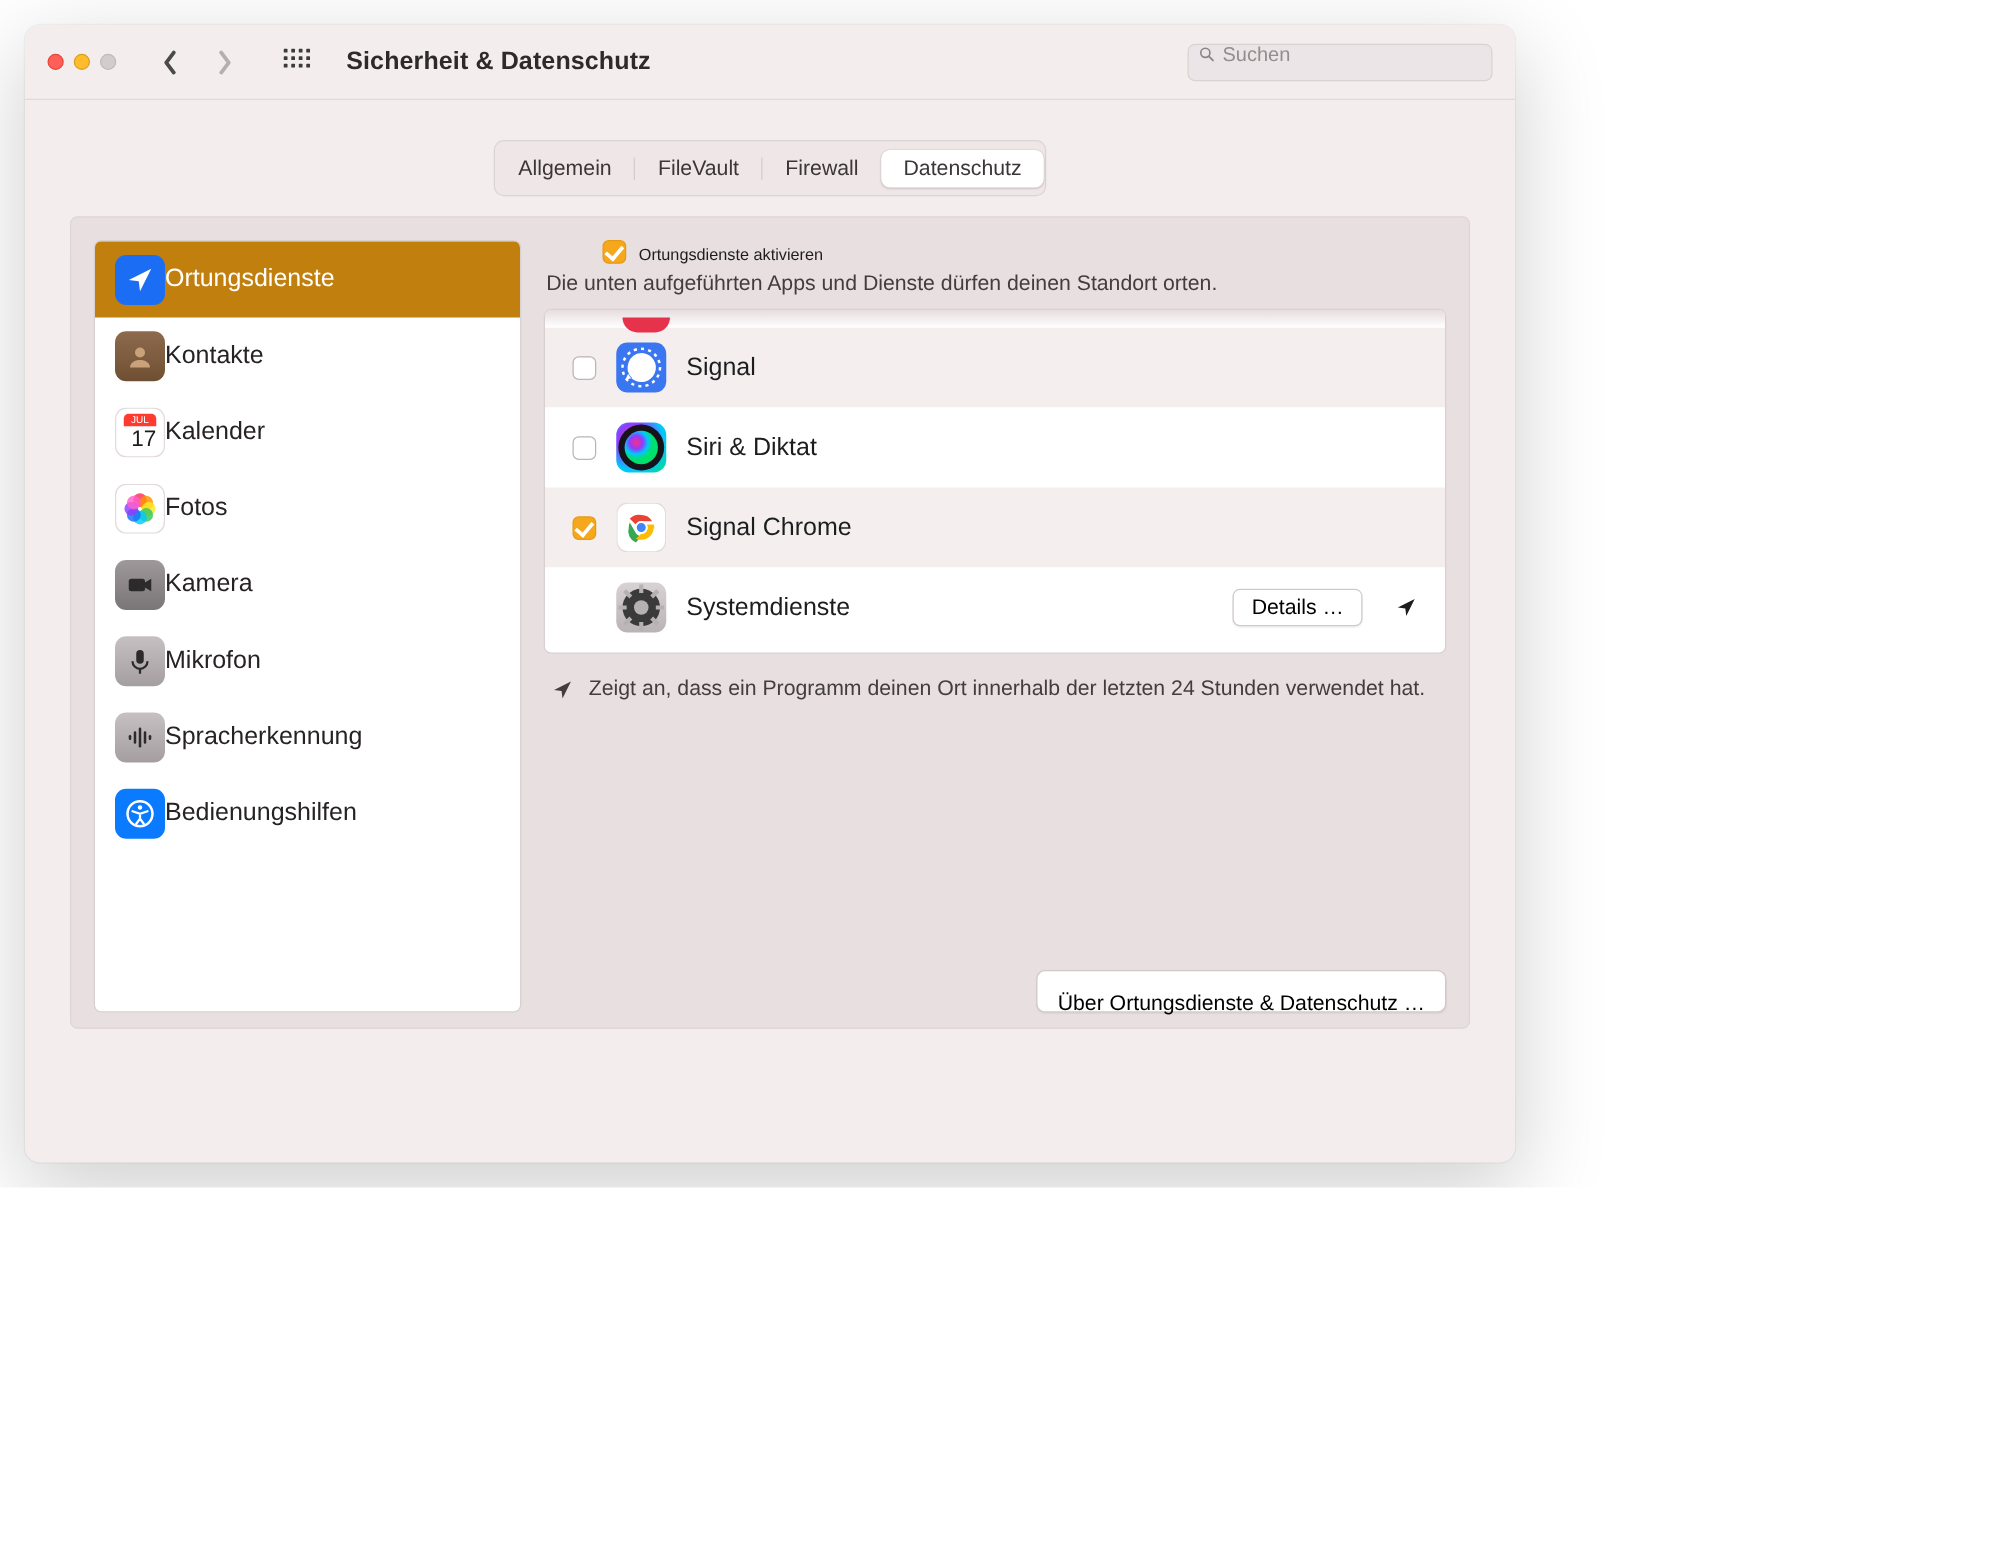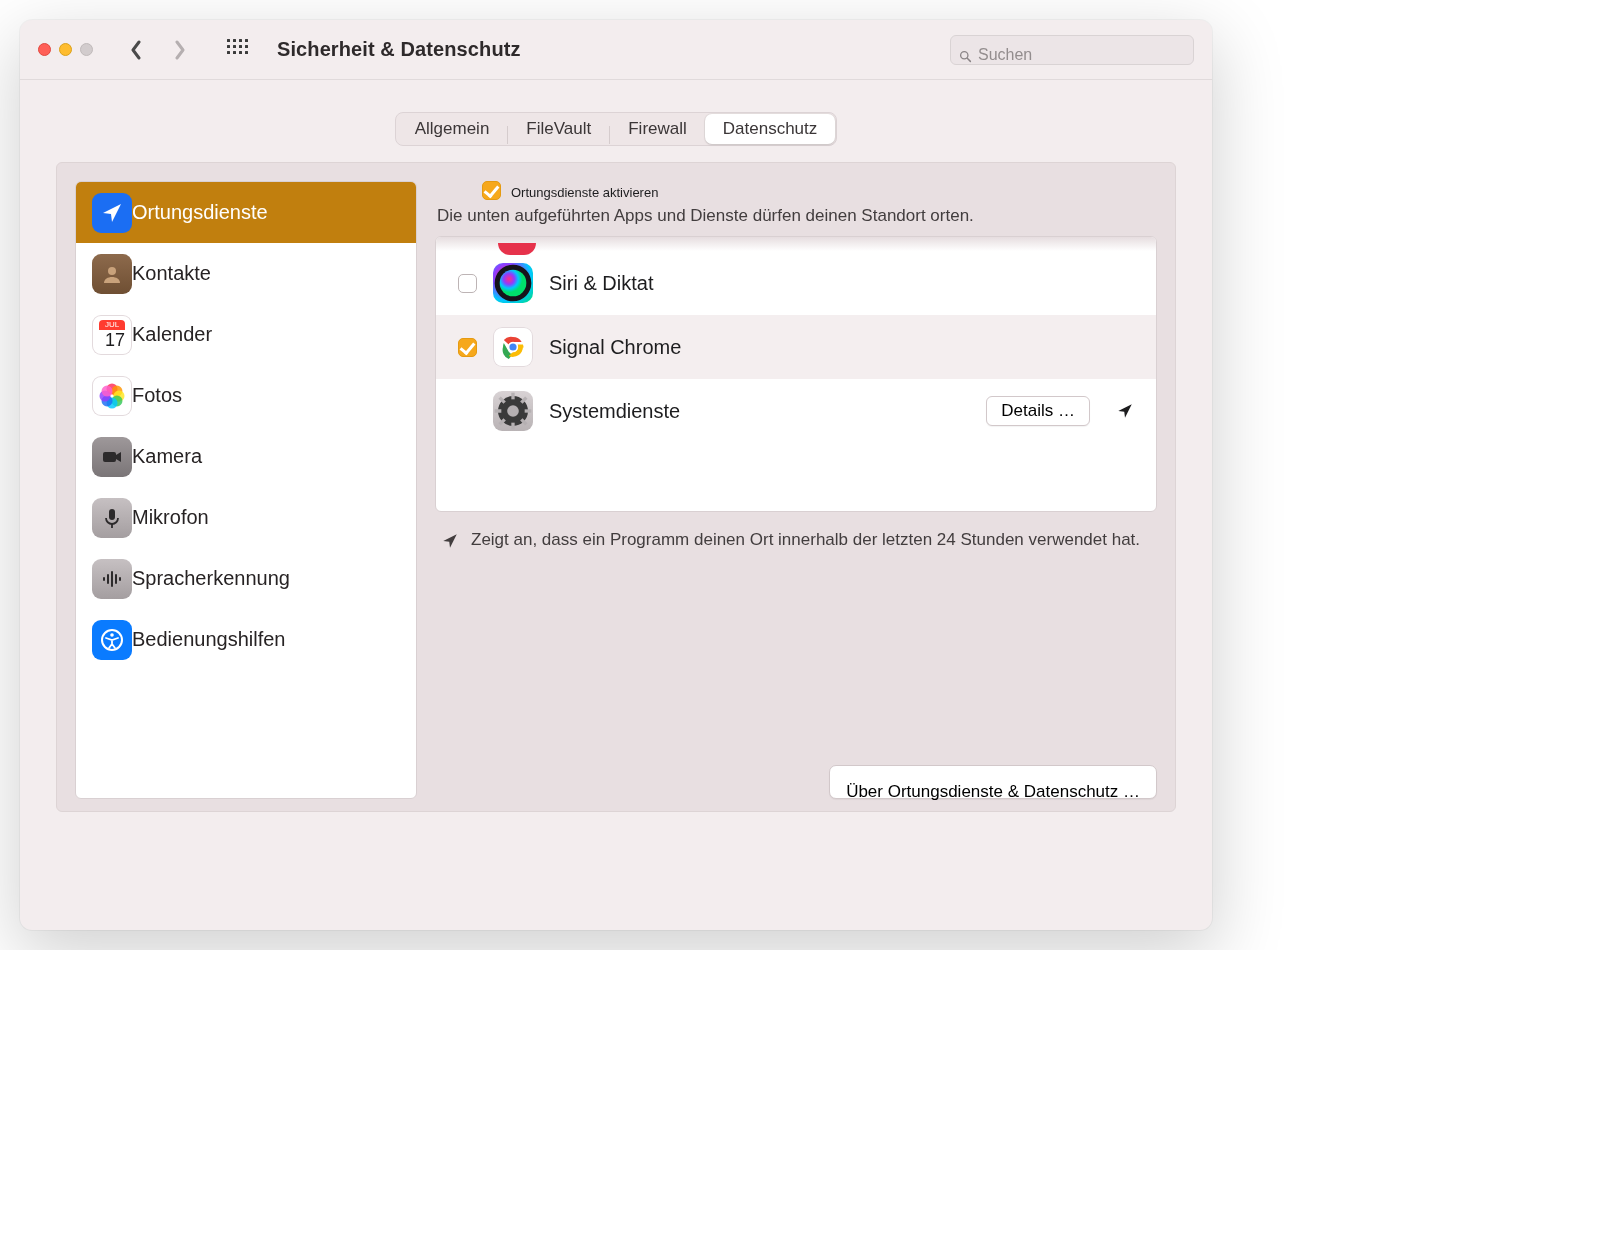--- a/index.html
+++ b/index.html
@@ -50,42 +50,42 @@
   .window-title {
     font-size:20px; font-weight:700; margin-left:18px; letter-spacing:0.1px;
     color:#2e2a2b;
   }
   .search-box {
     margin-left:auto;
     width:244px; height:30px;
     background:#ece5e7;
     border:1px solid #d9d3d4;
     border-radius:6px;
-    display:flex; align-items:flex-end; padding:0 8px;
+    display:flex; align-items:flex-start; padding:0 8px;
     color:#8a8486;
   }
   .search-box svg { width:15px; height:15px; fill:#8a8486; margin-right:6px; }
   .search-box input {
     border:none; background:transparent; outline:none;
     font-size:16px; color:#3a3a3a; flex:1;
   }
   .search-box input::placeholder { color:#938d8e; }
 
   
   .tabs-row {
     display:flex; justify-content:center;
     padding-top:32px;
   }
   .tabs {
-    display:flex; align-items:flex-end;
+    display:flex; align-items:center;
     background:#eee6e7;
     border:1px solid #dcd3d5;
     border-radius:8px;
     padding:1px;
-    height:34px;
+    height:45px;
     font-size:17px;
   }
   .tab {
     padding:4px 18px;
     color:#3b3637;
     border-radius:7px;
     height:30px;
     display:flex; align-items:center;
     cursor:default;
   }
@@ -473,20 +473,30 @@
         <div class="mac-checkbox checked-orange"></div>
         <span>Ortungsdienste aktivieren</span>
       </div>
       <div class="enable-desc">Die unten aufgeführten Apps und Dienste dürfen deinen Standort orten.</div>
 
       <div class="app-list">
         <div class="app-row partial-top">
           <div class="partial-bubble"></div>
         </div>
 
+        <div class="app-row alt">
+          <div class="mac-checkbox"></div>
+          <div class="app-icon ic-signal">
+            <svg viewBox="0 0 24 24">
+                <circle cx="12" cy="12" r="9" fill="none" stroke="#fff" stroke-width="1.2" stroke-dasharray="1.5 2"></circle>
+                <path d="M12 5a7 7 0 1 1-6.3 10l-1.4 3 3.3-1A7 7 0 0 1 12 5z" fill="#fff"></path>
+              </svg>
+          </div>
+          <span>Signal</span>
+        </div>
 
         <div class="app-row">
           <div class="mac-checkbox"></div>
           <div class="app-icon ic-siri">
             <svg viewBox="0 0 24 24">
                 <circle cx="12" cy="12" r="11" fill="#16131b"></circle>
                 <circle cx="12" cy="12" r="8" fill="url(#g)"></circle>
                 <defs>
                   <radialGradient id="g" cx="35%" cy="35%">
                     <stop offset="0%" stop-color="#ff2d84"></stop>

